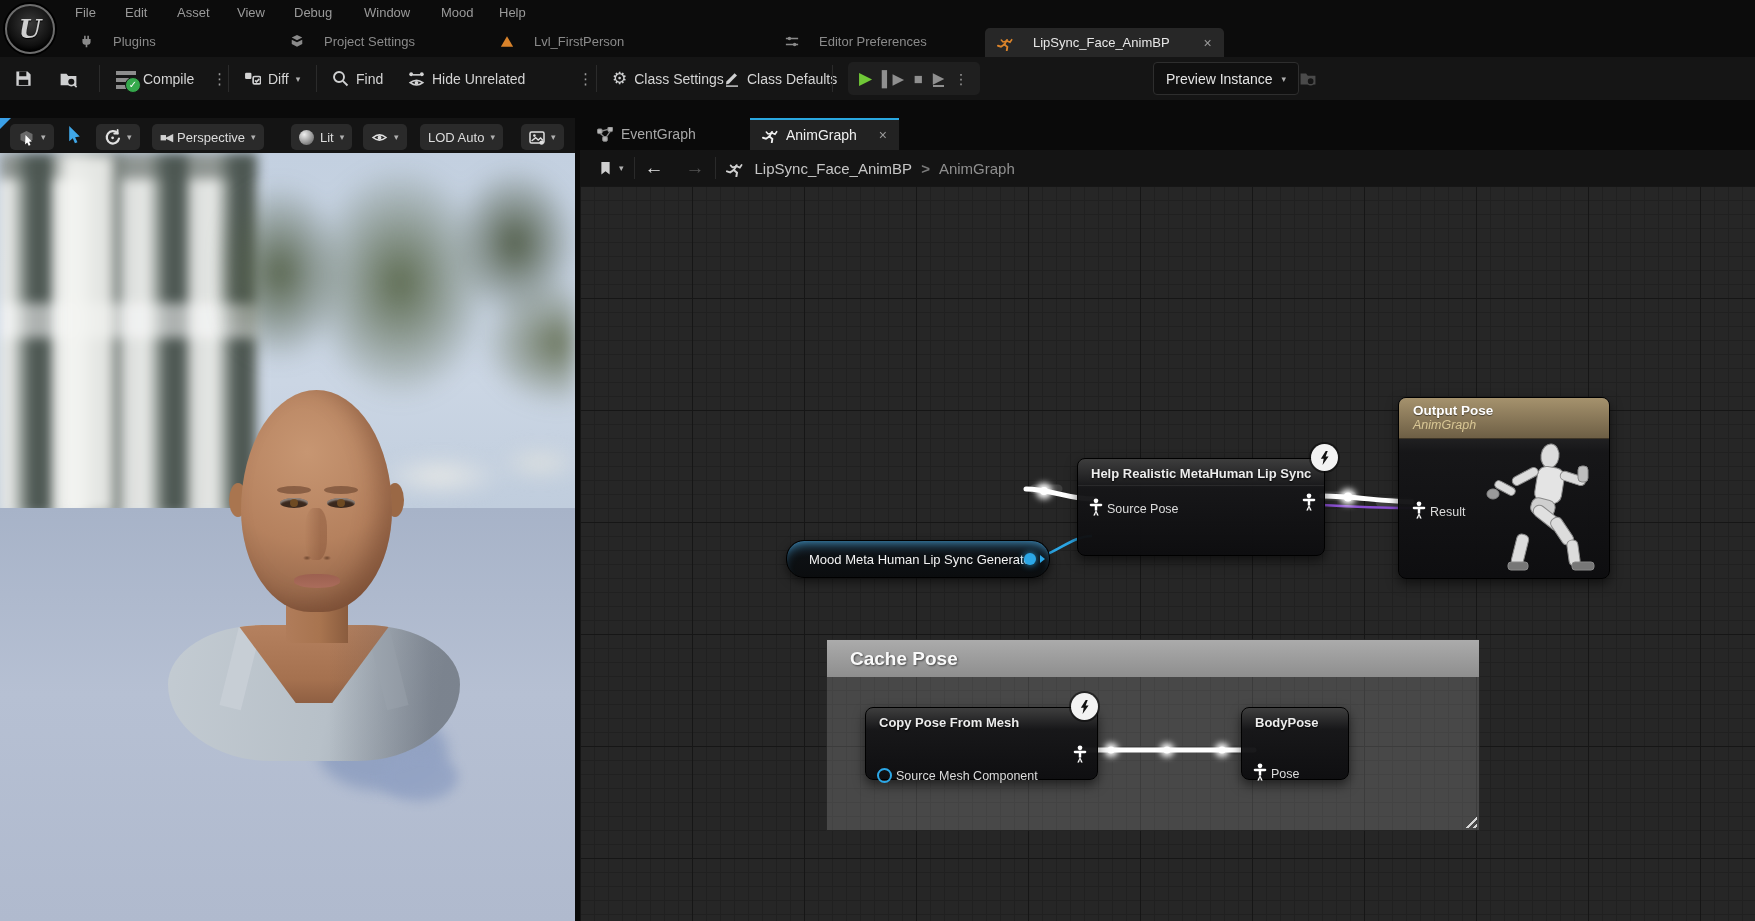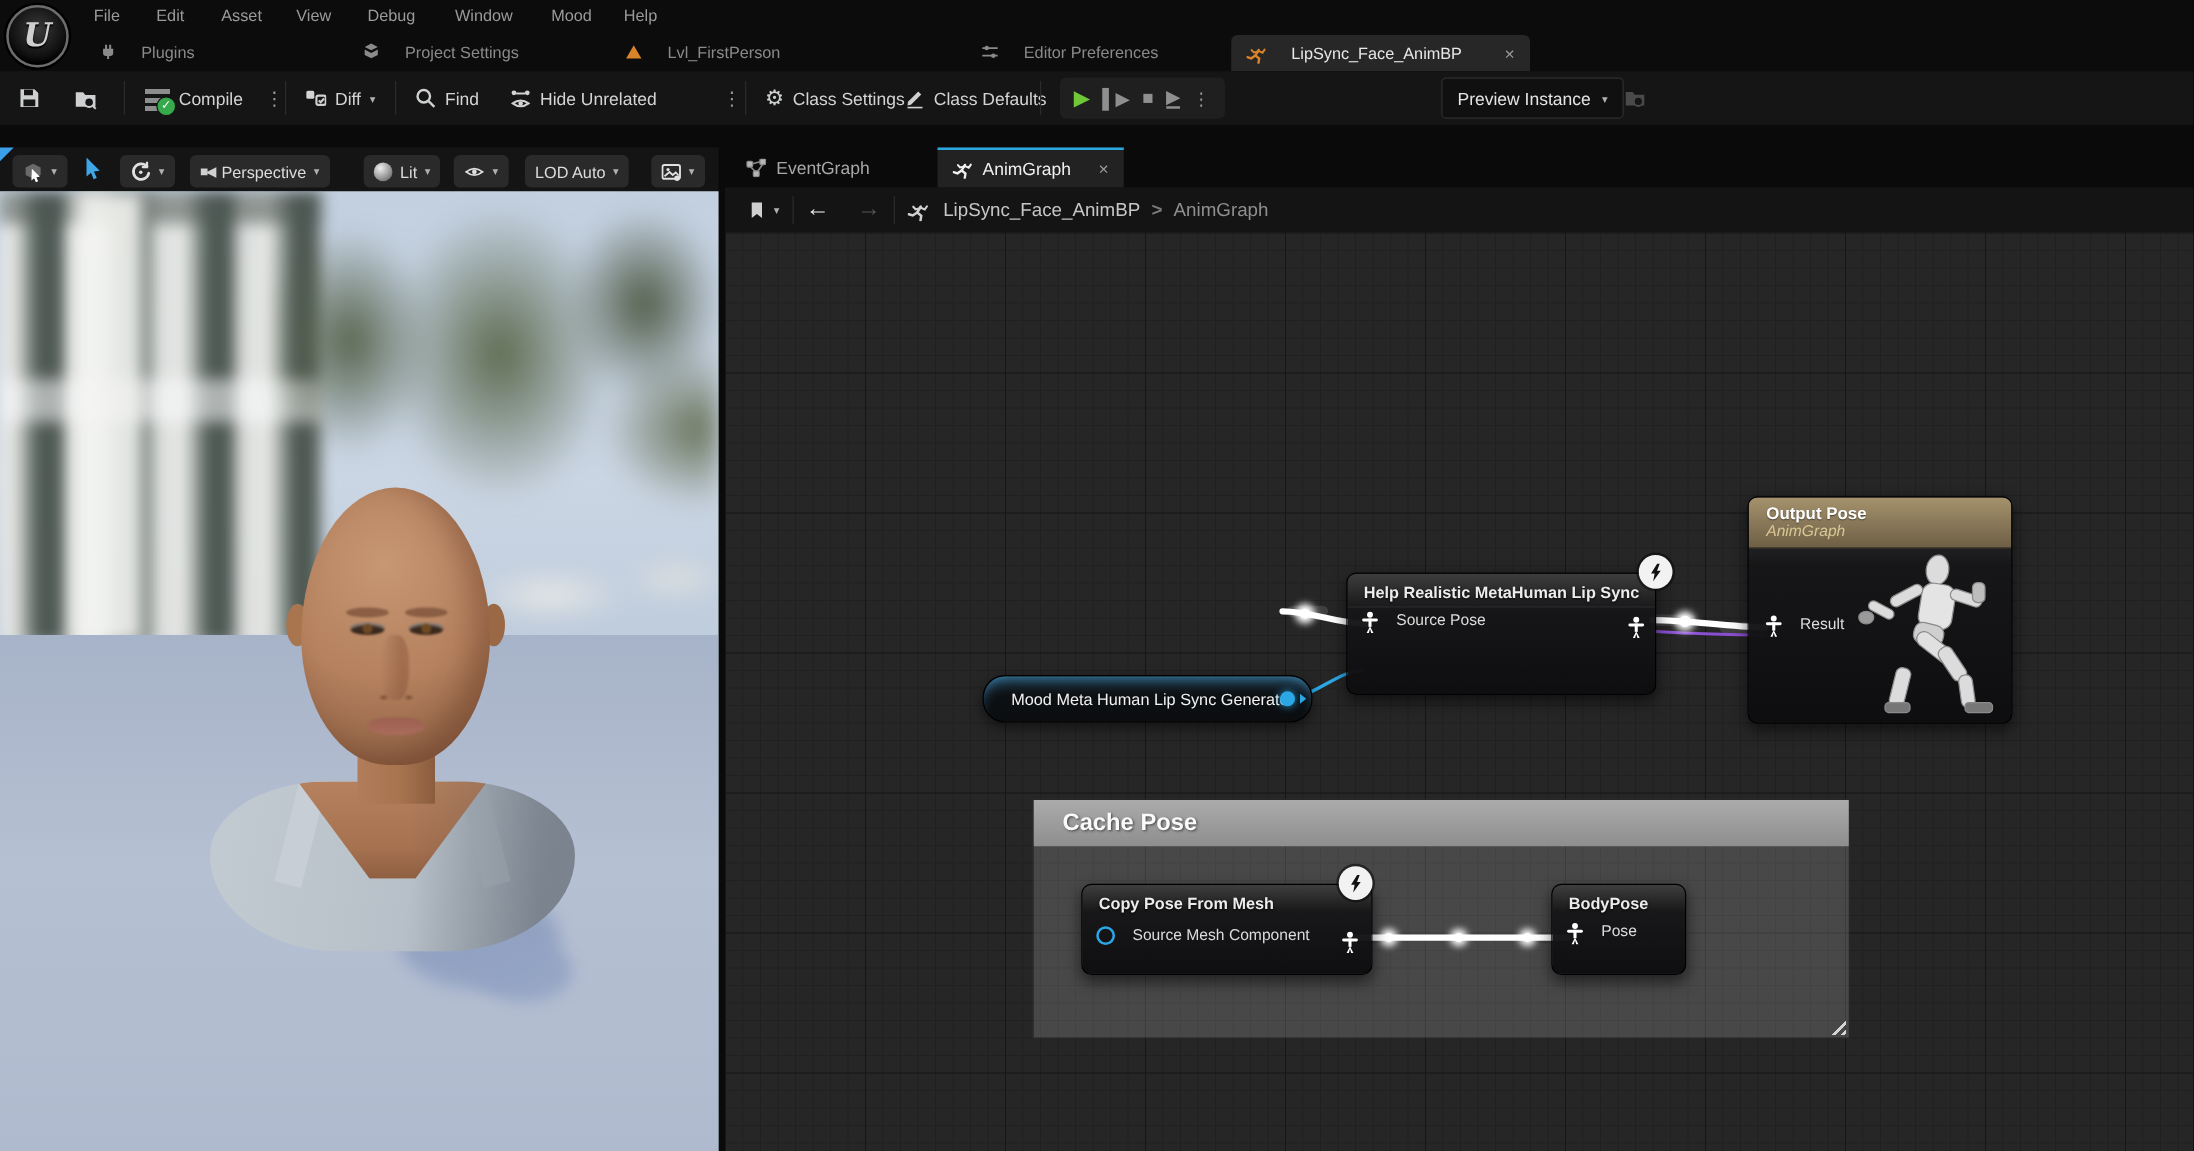--- a/index.html
+++ b/index.html
@@ -156,21 +156,21 @@
       linear-gradient(#202020 1px,transparent 1px),
       linear-gradient(90deg,#202020 1px,transparent 1px);
     background-size:112px 112px,112px 112px,14px 14px,14px 14px;}
   .wires{position:absolute;left:0;top:0;width:1175px;height:735px;z-index:2;pointer-events:none;}
 
   .gnode{position:absolute;z-index:3;border:1px solid #000;border-radius:8px;
     background:linear-gradient(180deg,rgba(62,62,62,.97) 0,rgba(22,22,24,.97) 30%,rgba(13,13,15,.97) 100%);
     box-shadow:0 5px 12px rgba(0,0,0,.55);}
   .gnode .ntitle{font-weight:bold;font-size:13px;color:#ececec;padding:7px 13px 4px;
     text-shadow:0 1px 2px #000;white-space:nowrap;}
-  .pinrow{display:flex;align-items:flex-start;gap:14px;padding:0 11px;height:27px;
+  .pinrow{display:flex;align-items:flex-end;gap:4px;padding:0 11px;height:27px;
     font-size:12.5px;color:#dcdcdc;white-space:nowrap;}
   .pin-person{width:14px;height:18px;fill:#fff;}
   .pin-out{position:absolute;}
   .pin-blue{width:12px;height:12px;border-radius:50%;background:#2ca7e6;
     box-shadow:0 0 7px rgba(44,167,230,.9);}
   .pin-blue-hollow{width:11px;height:11px;border-radius:50%;border:2.5px solid #2ca7e6;background:transparent;}
   .pin-arrow{width:0;height:0;border-left:5px solid #2ca7e6;border-top:4px solid transparent;
     border-bottom:4px solid transparent;margin-left:-2px;}
   .fn-badge{position:absolute;width:27px;height:27px;border-radius:50%;background:#f2f2f2;
     box-shadow:0 0 0 2px rgba(10,10,10,.55);display:flex;align-items:center;justify-content:center;z-index:5;}
@@ -624,37 +624,37 @@
       </div>
 
       <div class="varnode" style="left:206px;top:354px;width:262px">
         <span class="vtext">Mood Meta Human Lip Sync Generator</span>
         <span class="pin-blue abs" style="right:13px;top:12px"></span>
         <span class="pin-arrow abs" style="right:4px;top:14px"></span>
       </div>
 
       <div class="gnode" style="left:285px;top:521px;width:231px;height:71px">
         <div class="ntitle">Copy Pose From Mesh</div>
-        <div class="pinrow" style="margin-top:7px">
+        <div class="pinrow" style="margin-top:22px">
           <span class="pin-blue-hollow"></span>
           <span>Source Mesh Component</span>
         </div>
         <svg class="pin-person pin-out" style="right:10px;top:37px" viewBox="0 0 16 20">
             <use href="#def-person"></use>
           </svg>
       </div>
       <div class="fn-badge" style="left:491px;top:507px">
         <svg viewBox="0 0 16 18">
             <use href="#def-bolt"></use>
           </svg>
       </div>
 
       <div class="gnode" style="left:661px;top:521px;width:106px;height:71px">
         <div class="ntitle">BodyPose</div>
-        <div class="pinrow" style="margin-top:4px">
+        <div class="pinrow" style="margin-top:20px">
           <svg class="pin-person" viewBox="0 0 16 20">
               <use href="#def-person"></use>
             </svg>
           <span>Pose</span>
         </div>
       </div>
 
     </div>
   </div>
 </div>

